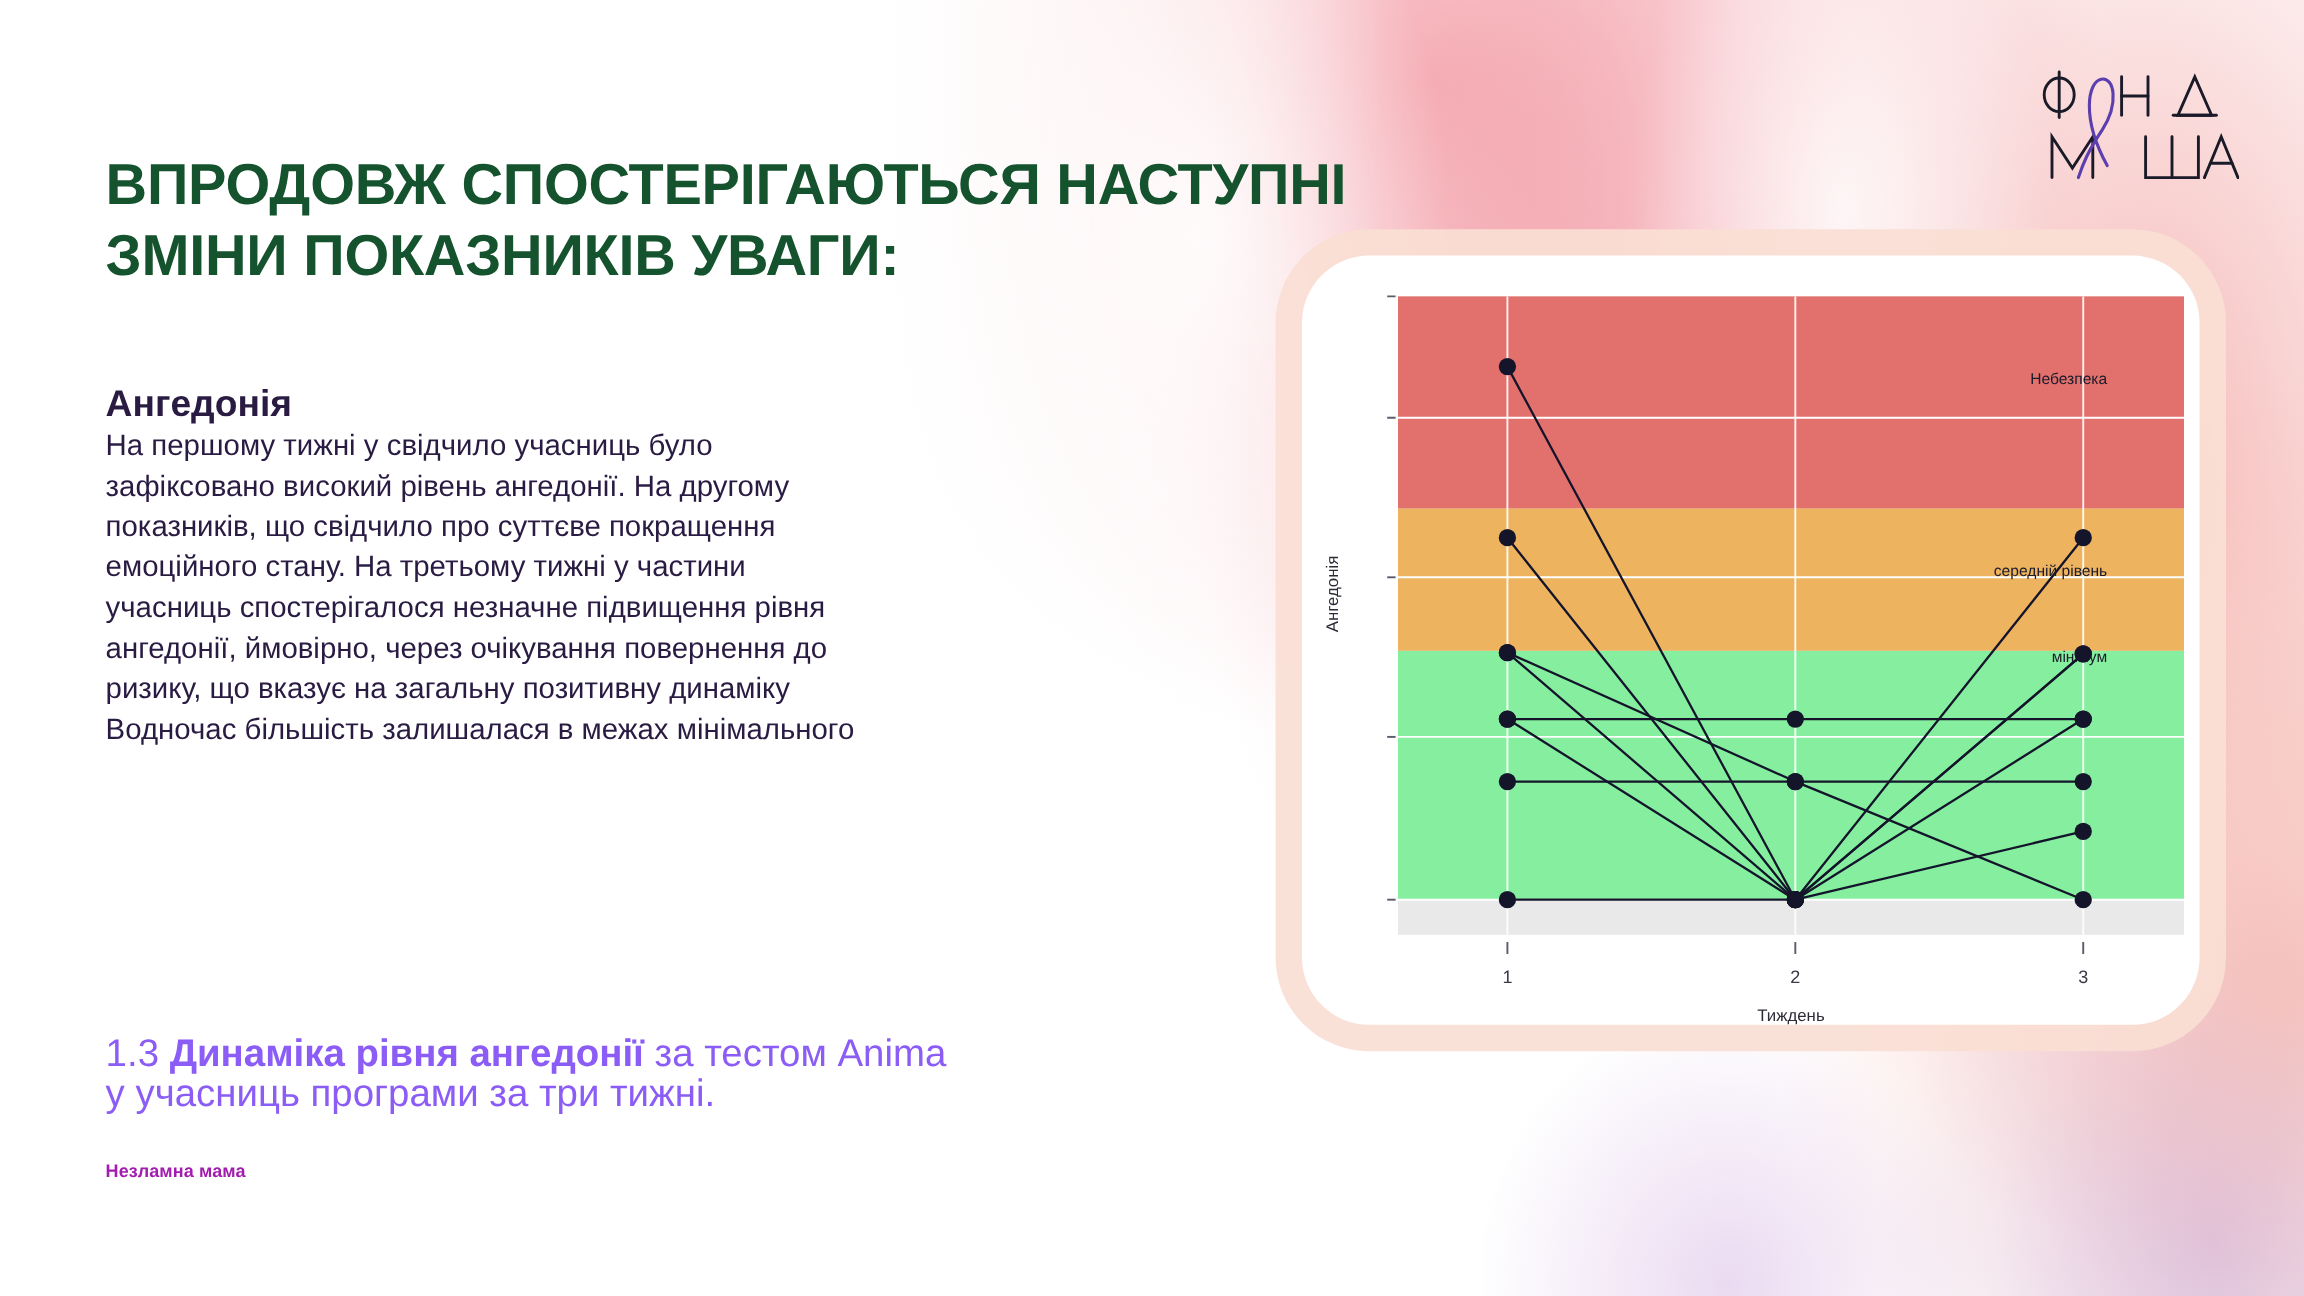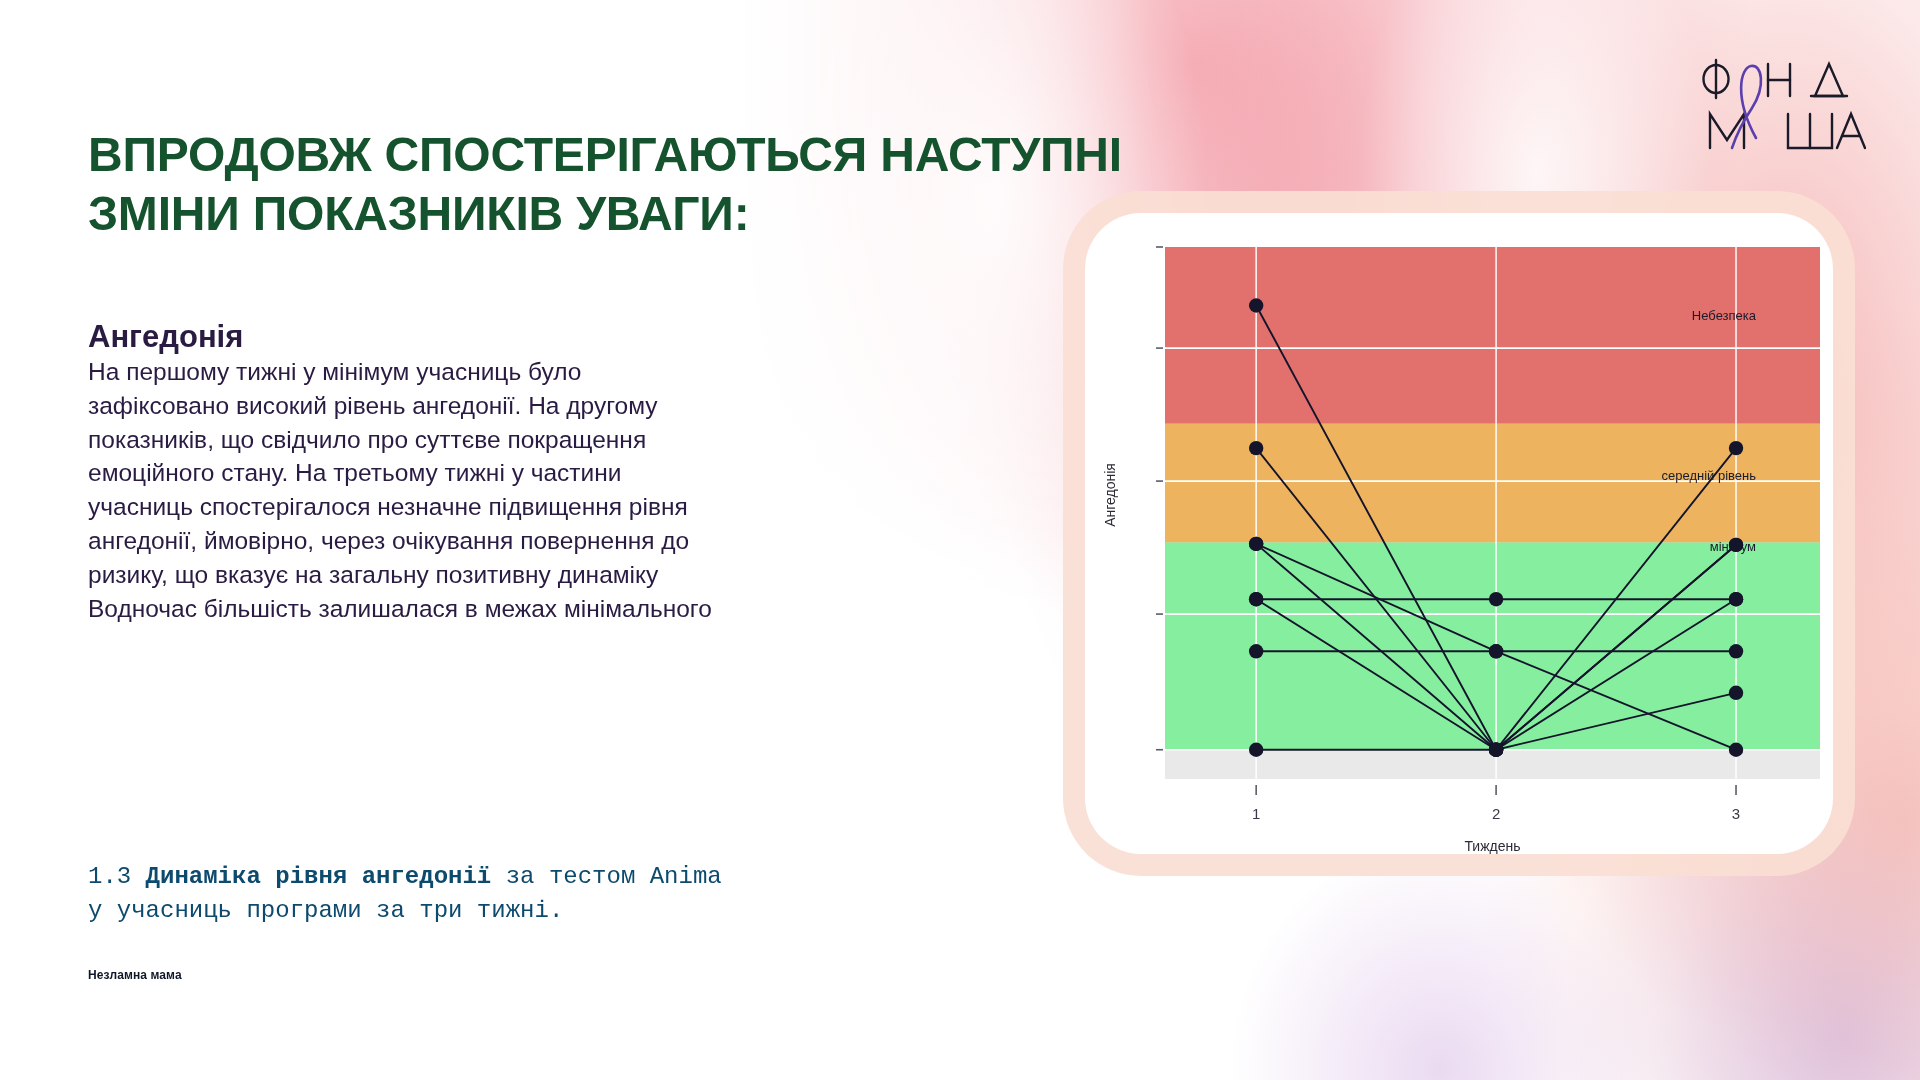--- a/index.html
+++ b/index.html
@@ -90,35 +90,34 @@
     color: #2a1b43;
     font-weight: 400;
   }
   #body-text .bp-line { display: block; white-space: nowrap; }
 
   #caption {
     position: absolute;
     left: 88px;
     top: 860px;
     width: 760px;
-    font-size: 24px;
+    font-size: 32px;
     line-height: 34px;
-    color: #0c4a6e;
-    font-family: Liberation Mono, monospace;
+    color: #8b5cf6;
   }
   #caption b { font-weight: 700; }
   #caption .cap-line { display: block; }
 
   #footer-brand {
     position: absolute;
     left: 88px;
     top: 968px;
-    font-size: 12px;
+    font-size: 15px;
     font-weight: 700;
-    color: #0f172a;
+    color: #a21caf;
     letter-spacing: 0.1px;
   }
 
   
   #chart-card {
     position: absolute;
     left: 1085px;
     top: 213px;
     width: 748px;
     height: 641px;
@@ -187,21 +186,21 @@
   </div>
 
   <h1 id="headline">
     <span class="hl-line">ВПРОДОВЖ СПОСТЕРІГАЮТЬСЯ НАСТУПНІ</span>
     <span class="hl-line">ЗМІНИ ПОКАЗНИКІВ УВАГИ:</span>
   </h1>
 
   <h2 id="subhead">Ангедонія</h2>
 
   <div id="body-text">
-    <span class="bp-line">На першому тижні у мінімум учасниць було</span>
+    <span class="bp-line">На першому тижні у свідчило учасниць було</span>
     <span class="bp-line">зафіксовано високий рівень ангедонії. На другому</span>
     <span class="bp-line">показників, що свідчило про суттєве покращення</span>
     <span class="bp-line">емоційного стану. На третьому тижні у частини</span>
     <span class="bp-line">учасниць спостерігалося незначне підвищення рівня</span>
     <span class="bp-line">ангедонії, ймовірно, через очікування повернення до</span>
     <span class="bp-line">ризику, що вказує на загальну позитивну динаміку</span>
     <span class="bp-line">Водночас більшість залишалася в межах мінімального</span>
   </div>
 
   <div id="caption">

